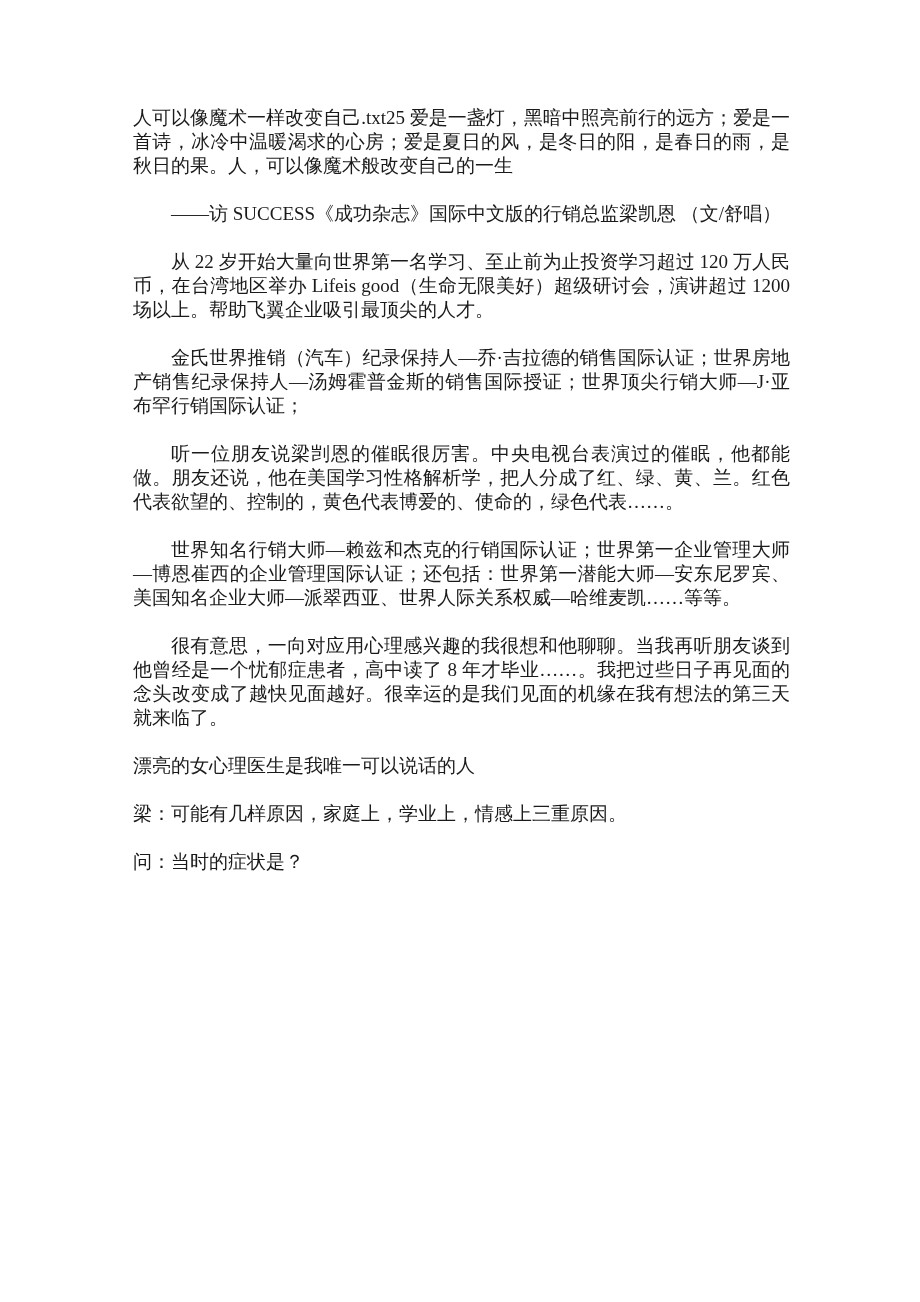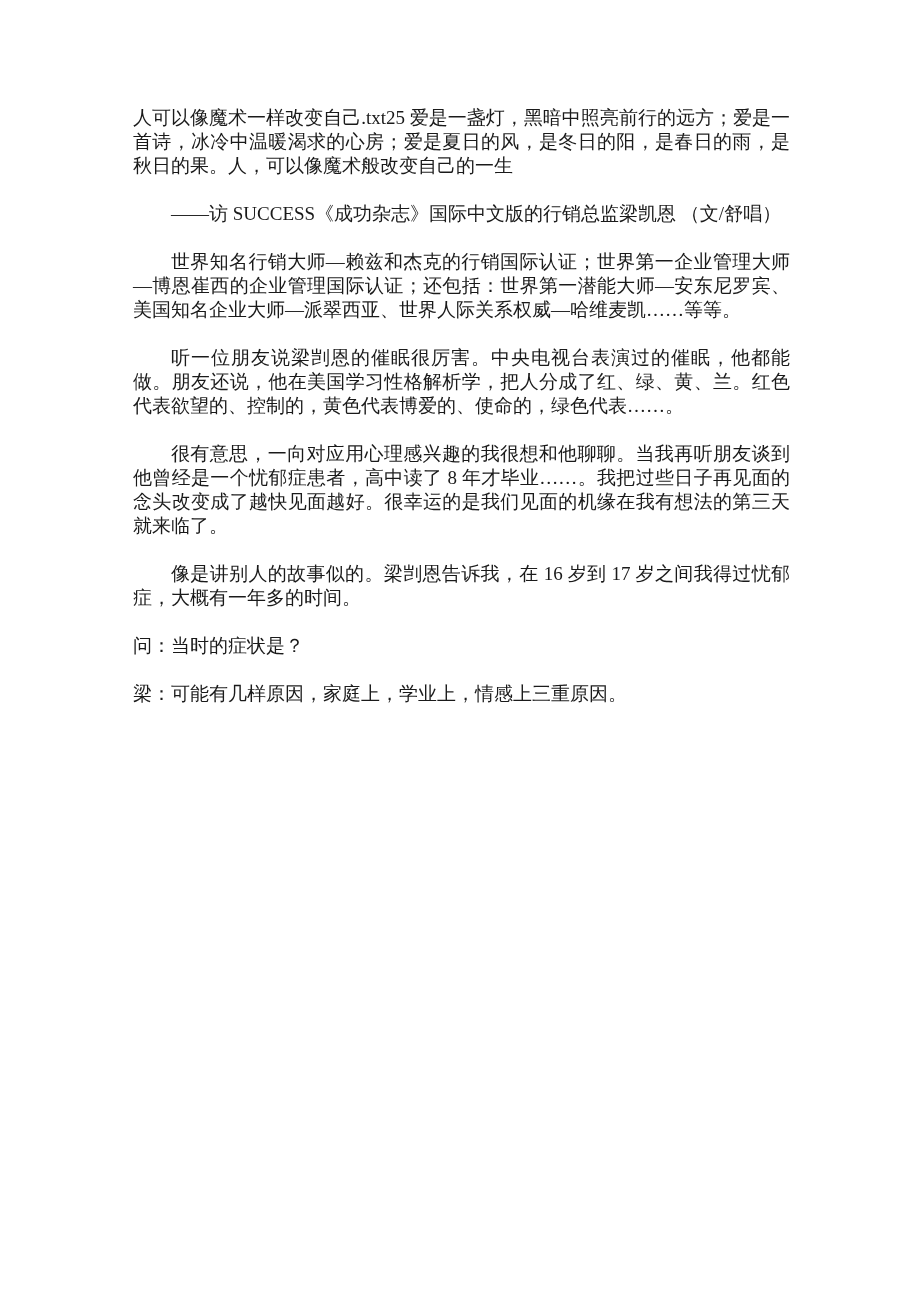--- a/index.html
+++ b/index.html
@@ -36,20 +36,22 @@
     font-family: Liberation Serif, serif;
   }
 </style>
 </head>
 <body>
 
 <div class="page">
   <div class="content">
     <p class="">人可以像魔术一样改变自己.txt25 爱是一盏灯，黑暗中照亮前行的远方；爱是一首诗，冰冷中温暖渴求的心房；爱是夏日的风，是冬日的阳，是春日的雨，是秋日的果。人，可以像魔术般改变自己的一生</p>
     <p class="indent">——访 SUCCESS《成功杂志》国际中文版的行销总监梁凯恩 （文/舒唱）</p>
+    <p class="indent">从 22 岁开始大量向世界第一名学习、至止前为止投资学习超过 120 万人民币，在台湾地区举办 Lifeis good（生命无限美好）超级研讨会，演讲超过 1200 场以上。帮助飞翼企业吸引最顶尖的人才。</p>
+    <p class="indent">金氏世界推销（汽车）纪录保持人—乔·吉拉德的销售国际认证；世界房地产销售纪录保持人—汤姆霍普金斯的销售国际授证；世界顶尖行销大师—J·亚布罕行销国际认证；</p>
+    <p class="indent">听一位朋友说梁剀恩的催眠很厉害。中央电视台表演过的催眠，他都能做。朋友还说，他在美国学习性格解析学，把人分成了红、绿、黄、兰。红色代表欲望的、控制的，黄色代表博爱的、使命的，绿色代表……。</p>
     <p class="indent">世界知名行销大师—赖兹和杰克的行销国际认证；世界第一企业管理大师—博恩崔西的企业管理国际认证；还包括：世界第一潜能大师—安东尼罗宾、美国知名企业大师—派翠西亚、世界人际关系权威—哈维麦凯……等等。</p>
-    <p class="indent">听一位朋友说梁剀恩的催眠很厉害。中央电视台表演过的催眠，他都能做。朋友还说，他在美国学习性格解析学，把人分成了红、绿、黄、兰。红色代表欲望的、控制的，黄色代表博爱的、使命的，绿色代表……。</p>
     <p class="indent">很有意思，一向对应用心理感兴趣的我很想和他聊聊。当我再听朋友谈到他曾经是一个忧郁症患者，高中读了 8 年才毕业……。我把过些日子再见面的念头改变成了越快见面越好。很幸运的是我们见面的机缘在我有想法的第三天就来临了。</p>
-    <p class="indent">像是讲别人的故事似的。梁剀恩告诉我，在 16 岁到 17 岁之间我得过忧郁症，大概有一年多的时间。</p>
+    <p class="">漂亮的女心理医生是我唯一可以说话的人</p>
+    <p class="">梁：可能有几样原因，家庭上，学业上，情感上三重原因。</p>
     <p class="">问：当时的症状是？</p>
-    <p class="">梁：可能有几样原因，家庭上，学业上，情感上三重原因。</p>
   </div>
 </div>
 
 </body></html>

